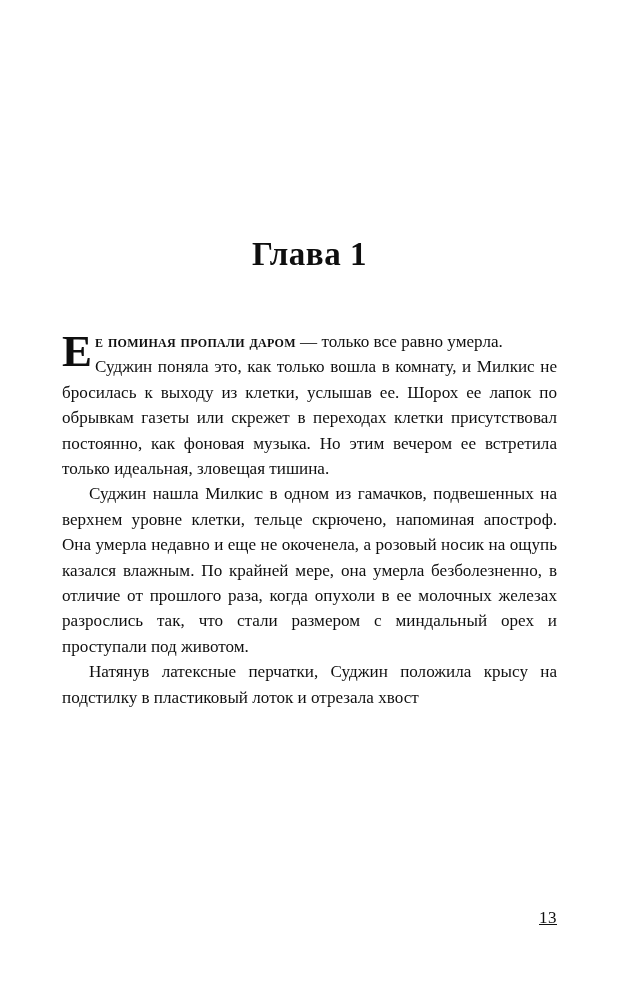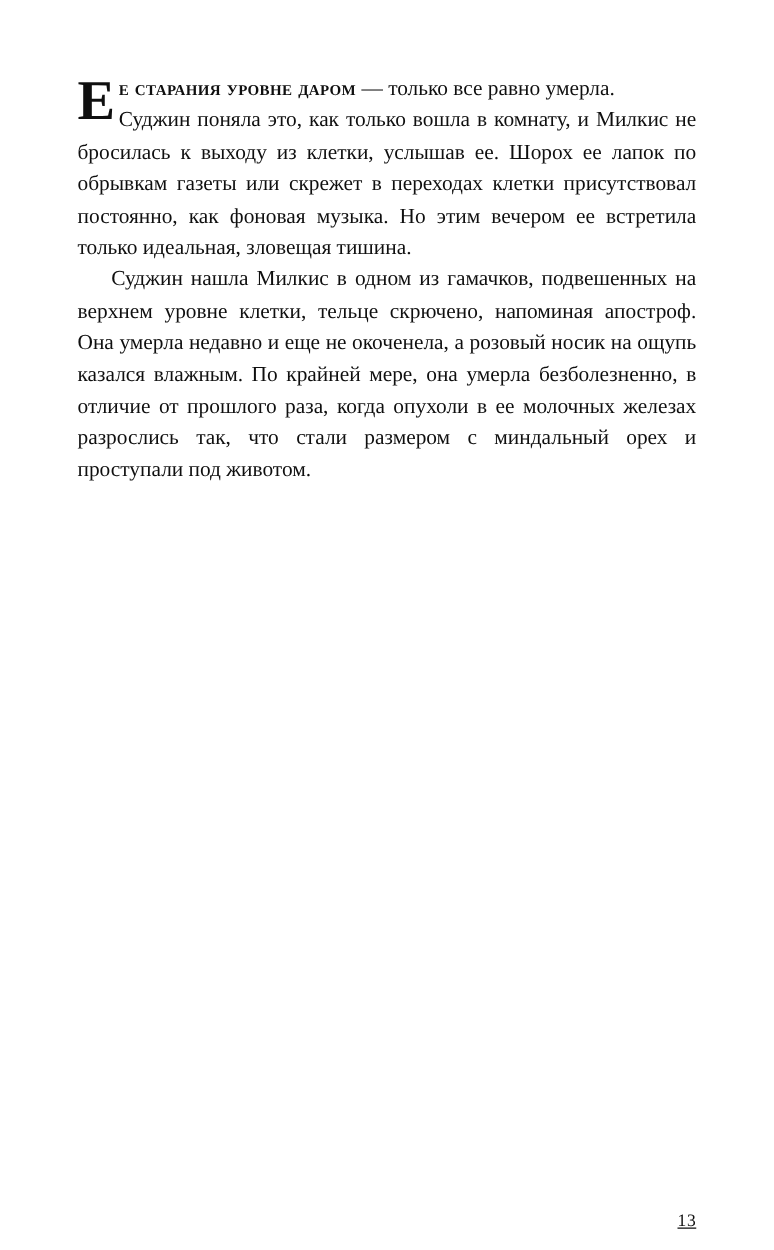--- a/index.html
+++ b/index.html
@@ -58,38 +58,40 @@
   }
   .smallcaps {
     font-variant: small-caps;
     font-weight: 700;
     letter-spacing: 0.3px;
   }
   .folio {
     position: absolute;
     right: 62px;
     bottom: 72px;
-    font-size: 14px;
+    font-size: 17px;
     letter-spacing: 0.5px;
     text-decoration: underline;
   }
 </style>
 </head>
 <body>
 
 <div class="page">
 
+  <h1 class="chapter-title">Глава 1</h1>
 
   <div class="body-block">
 
-    <p class="first-par"><span class="dropcap">Е</span><span class="smallcaps">е старания уровне даром</span><span> — только все равно умерла.</span></p>
+    <p class="first-par"><span class="dropcap">Е</span><span class="smallcaps">е поминая пропали даром</span><span> — только все равно умерла.</span></p>
 
     <p>Суджин поняла это, как только вошла в комнату, и Мил­кис не бросилась к выходу из клетки, услышав ее. Шорох ее лапок по обрывкам газеты или скрежет в переходах клетки присутствовал постоянно, как фоновая музыка. Но этим вечером ее встретила только идеальная, зло­вещая тишина.</p>
 
     <p class="indent">Суджин нашла Милкис в одном из гамачков, подве­шенных на верхнем уровне клетки, тельце скрючено, на­поминая апостроф. Она умерла недавно и еще не окоче­нела, а розовый носик на ощупь казался влажным. По крайней мере, она умерла безболезненно, в отличие от прошлого раза, когда опухоли в ее молочных железах разрослись так, что стали размером с миндальный орех и проступали под животом.</p>
 
 
+    <p class="indent">Натянув латексные перчатки, Суджин положила кры­су на подстилку в пластиковый лоток и отрезала хвост</p>
 
   </div>
 
   <div class="folio">13</div>
 
 </div>
 
 </body></html>

